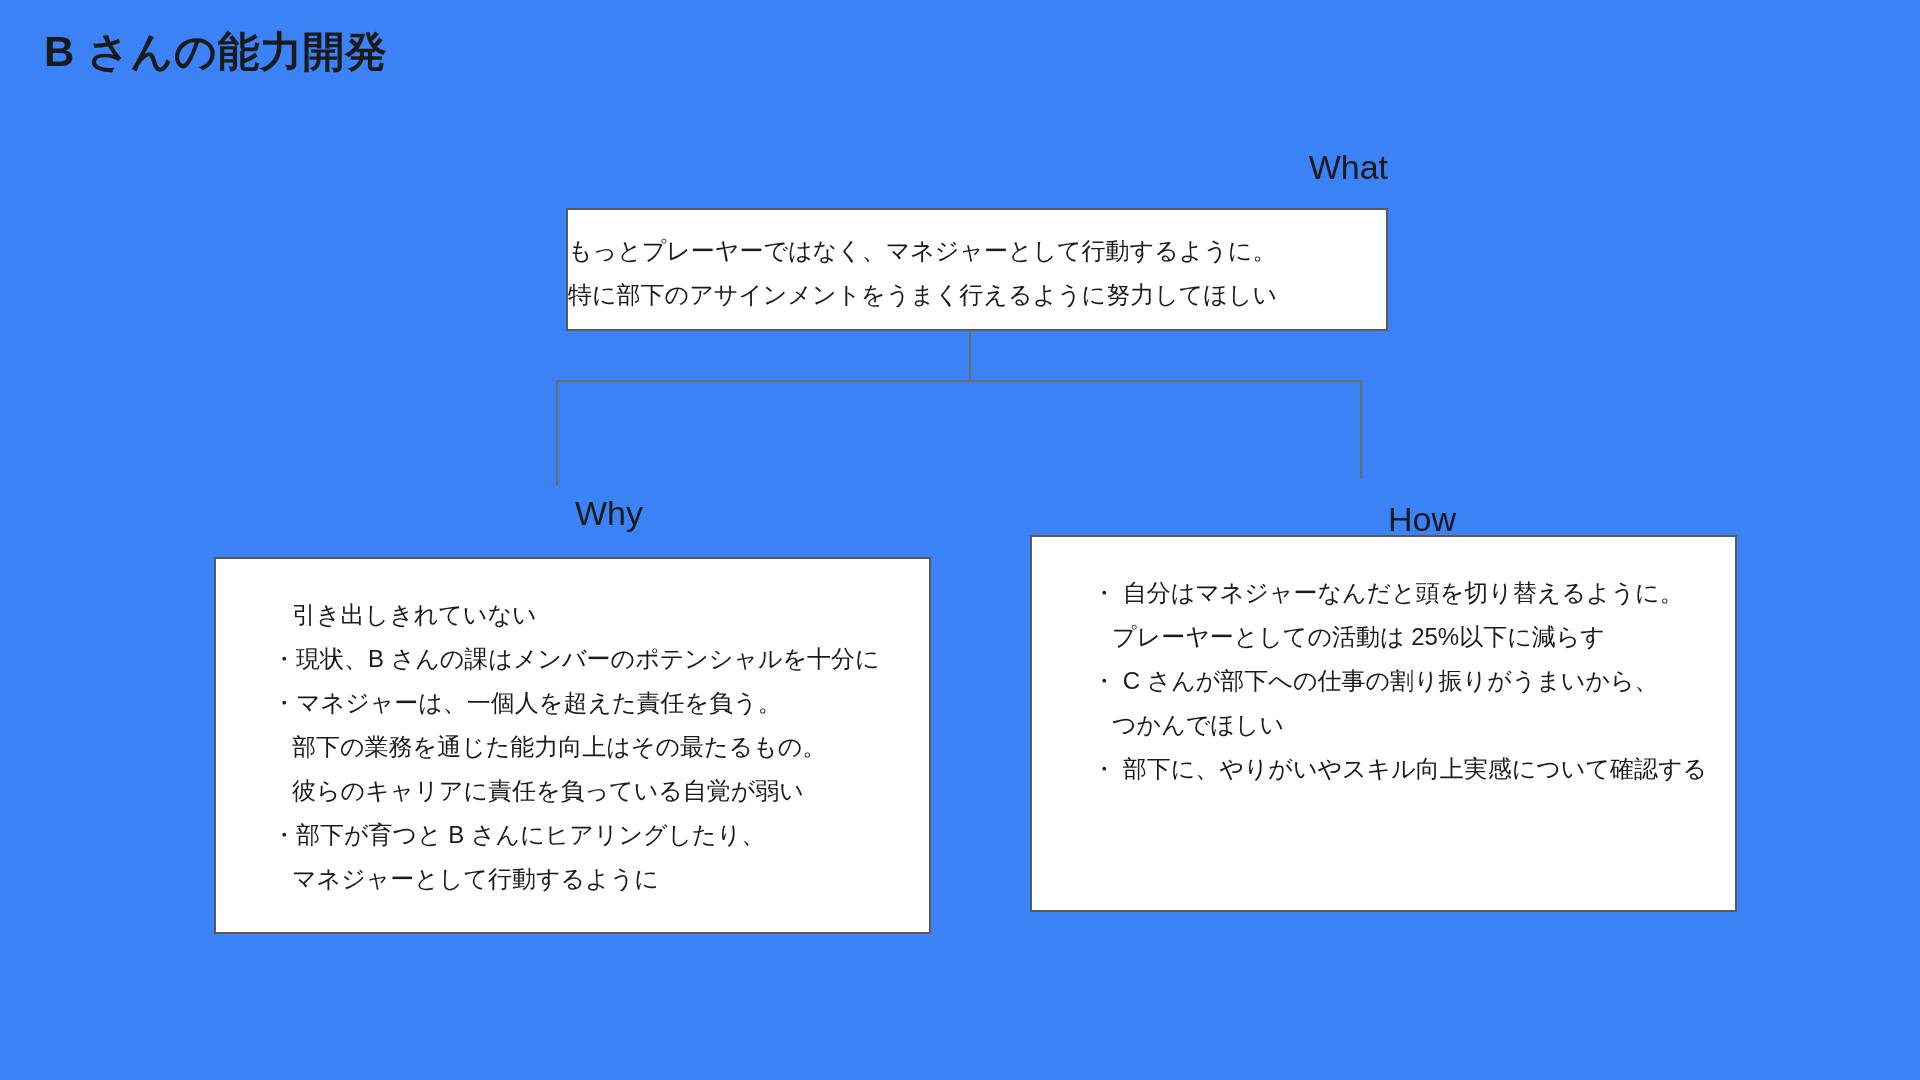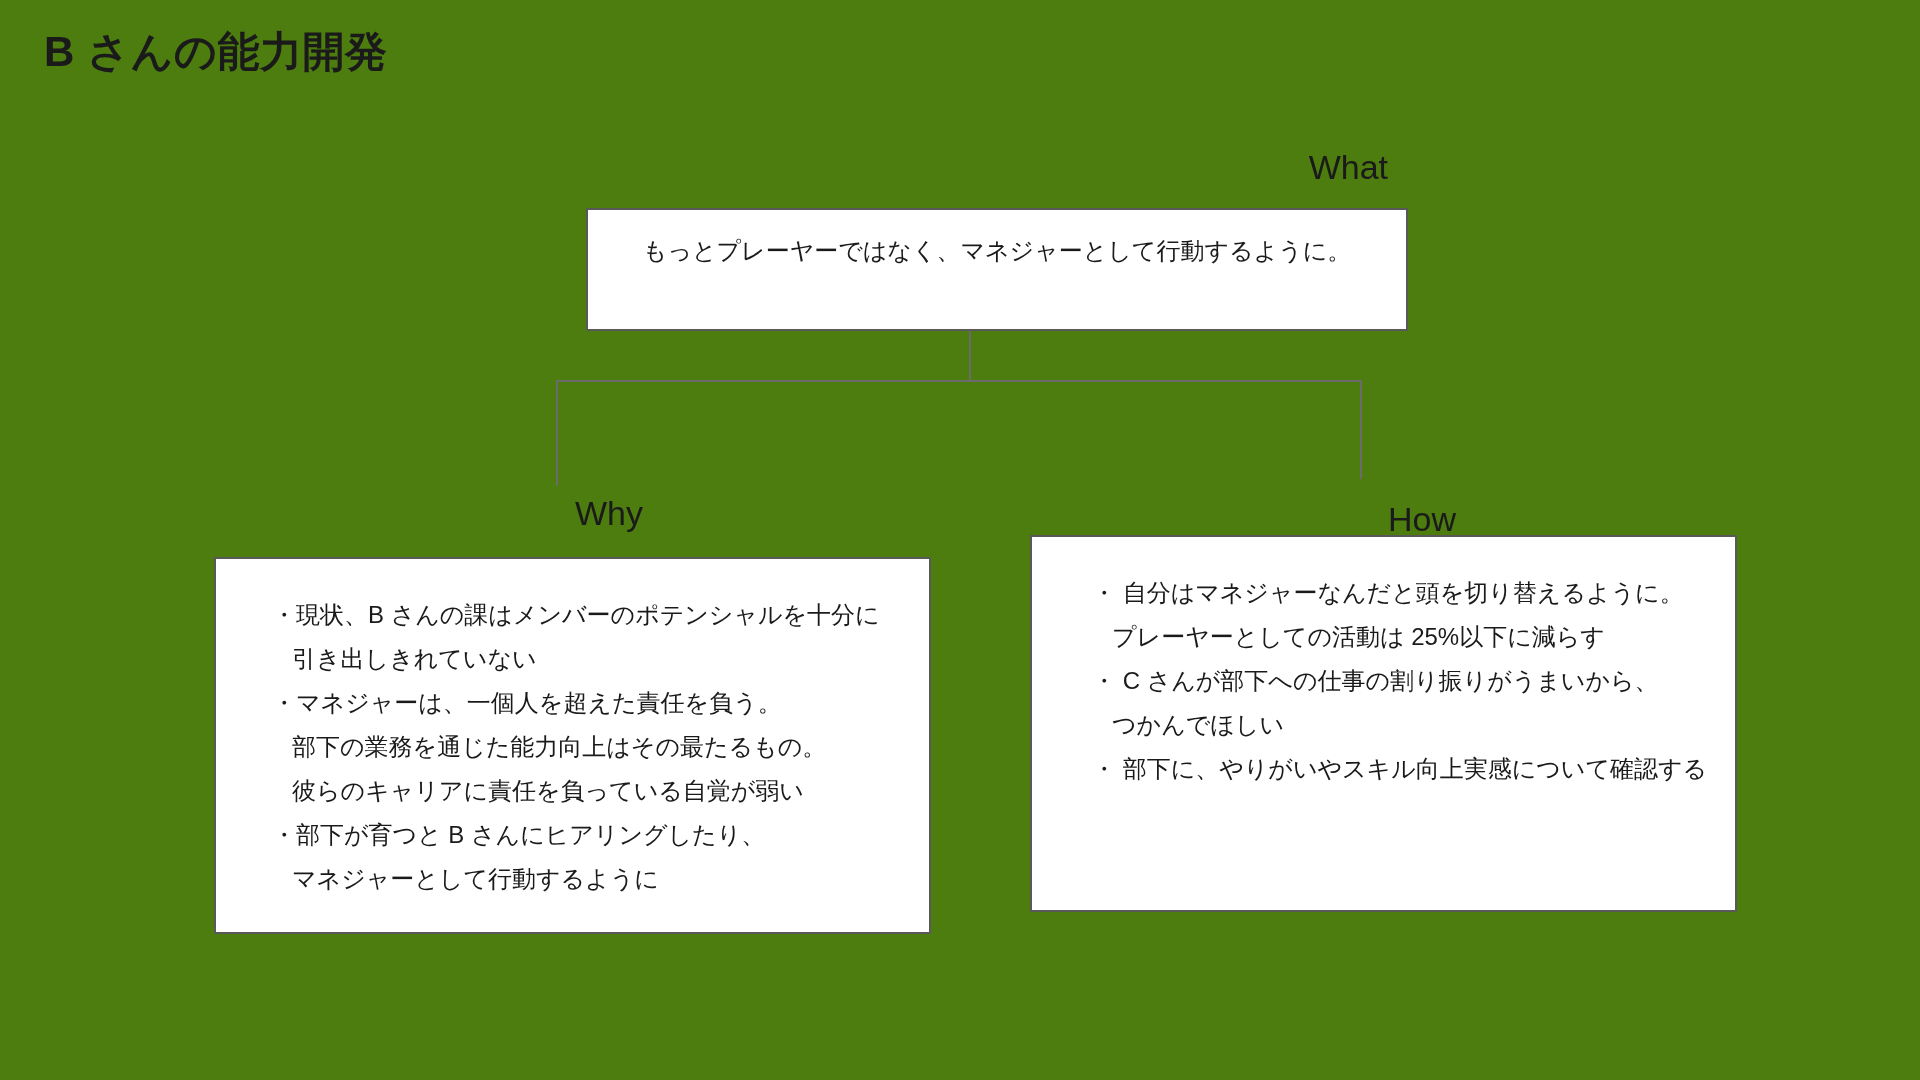--- a/index.html
+++ b/index.html
@@ -4,21 +4,21 @@
 <style>
   html, body {
     margin: 0;
     padding: 0;
     background: #ffffff;
   }
   .canvas {
     position: relative;
     width: 1920px;
     height: 1080px;
-    background: #4d7c0f;
+    background: #3b82f6;
     font-family: "Liberation Sans", "DejaVu Sans", sans-serif;
     color: #1a1a1a;
     overflow: hidden;
   }
   .page-title {
     position: absolute;
     left: 44px;
     top: 24px;
     font-size: 42px;
     font-weight: 700;
@@ -38,23 +38,22 @@
   .node-box {
     position: absolute;
     border: 2px solid #595959;
     box-sizing: border-box;
     background: #ffffff;
     font-size: 24px;
     line-height: 44px;
   }
   .box-what {
     left: 566px; top: 208px; width: 822px; height: 123px;
-    text-align: center;
+    text-align: left;
     padding-top: 19px;
-    margin-left: 20px;
   }
   .box-why {
     left: 214px; top: 557px; width: 717px; height: 377px;
     padding: 34px 20px 0 56px;
   }
   .box-how {
     left: 1030px; top: 535px; width: 707px; height: 377px;
     padding: 34px 20px 0 60px;
   }
   .line { white-space: nowrap; }
@@ -77,26 +76,27 @@
   <h1 class="page-title">B さんの能力開発</h1>
 
   <div class="connector conn-stub"></div>
   <div class="connector conn-horiz"></div>
   <div class="connector conn-left-drop"></div>
   <div class="connector conn-right-drop"></div>
 
   <div class="node-label label-what">What</div>
   <div class="node-box box-what">
     <div class="line">もっとプレーヤーではなく、マネジャーとして行動するように。</div>
+    <div class="line">特に部下のアサインメントをうまく行えるように努力してほしい</div>
   </div>
 
   <div class="node-label label-why">Why</div>
   <div class="node-box box-why">
+    <div class="line indent">引き出しきれていない</div>
     <div class="line">・現状、B さんの課はメンバーのポテンシャルを十分に</div>
-    <div class="line indent">引き出しきれていない</div>
     <div class="line">・マネジャーは、一個人を超えた責任を負う。</div>
     <div class="line indent">部下の業務を通じた能力向上はその最たるもの。</div>
     <div class="line indent">彼らのキャリアに責任を負っている自覚が弱い</div>
     <div class="line">・部下が育つと B さんにヒアリングしたり、</div>
     <div class="line indent">マネジャーとして行動するように</div>
   </div>
 
   <div class="node-label label-how">How</div>
   <div class="node-box box-how">
     <div class="line">・ 自分はマネジャーなんだと頭を切り替えるように。</div>

